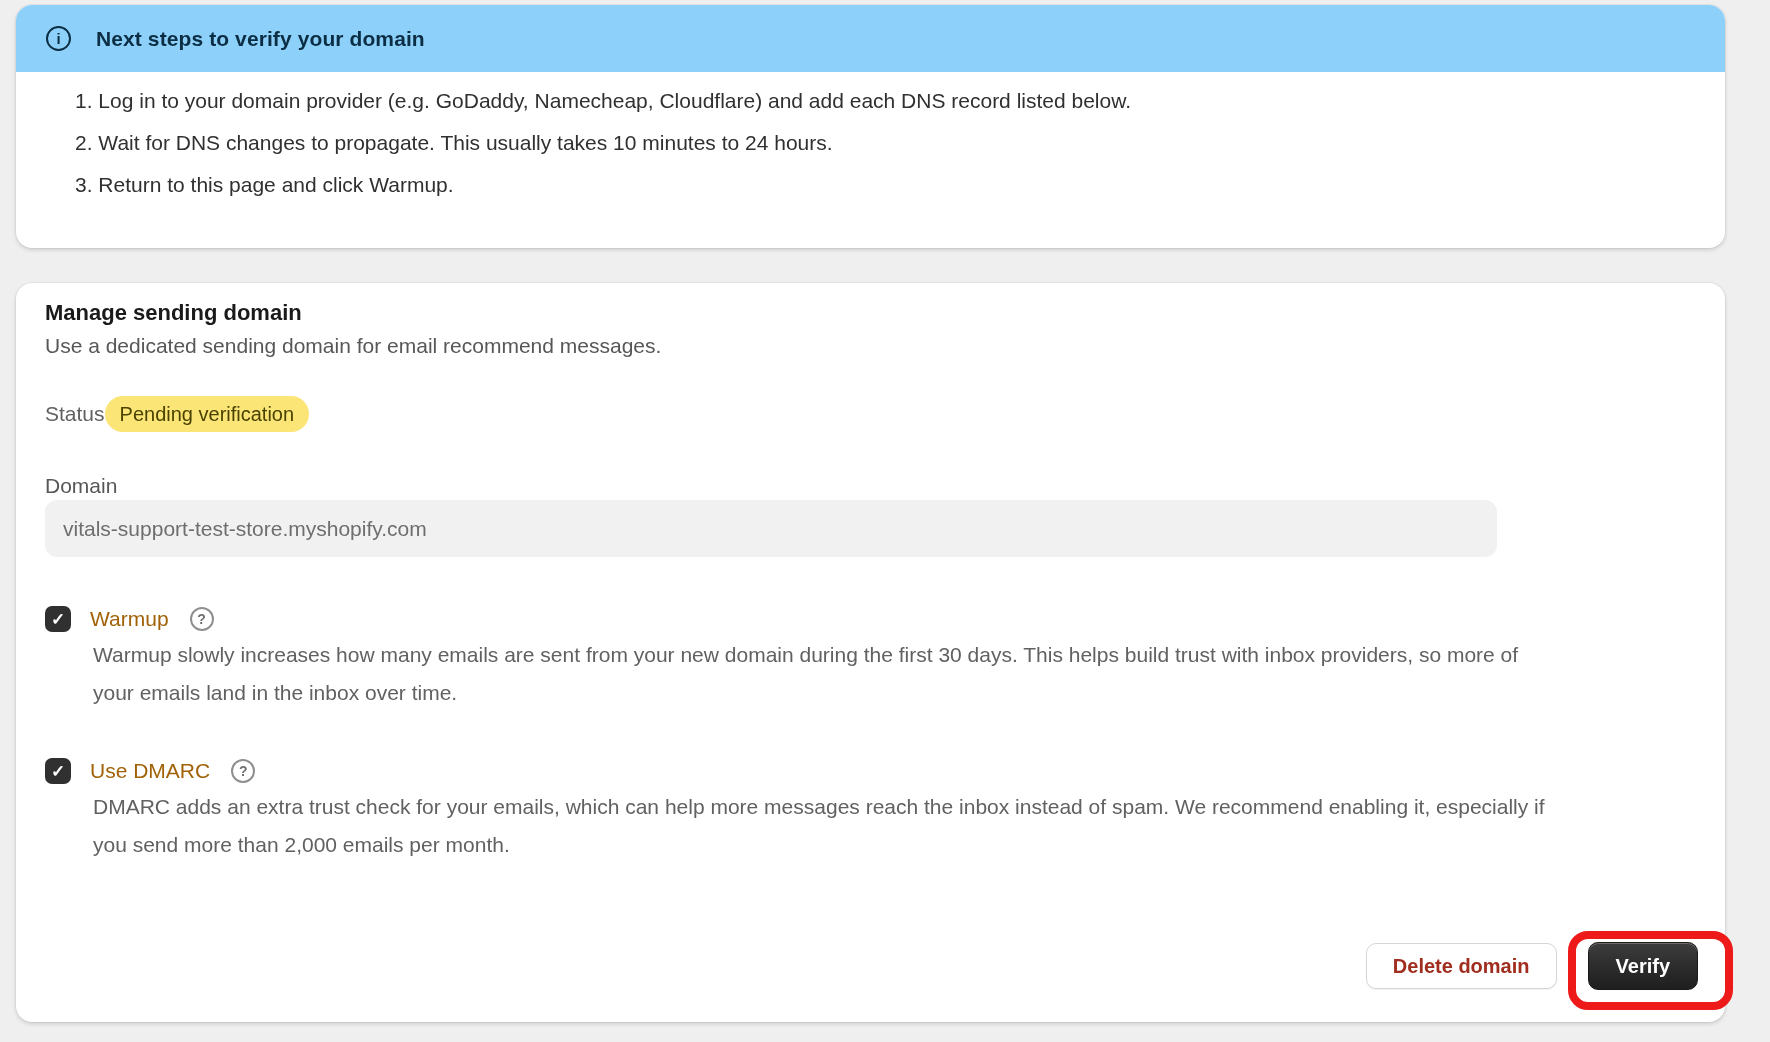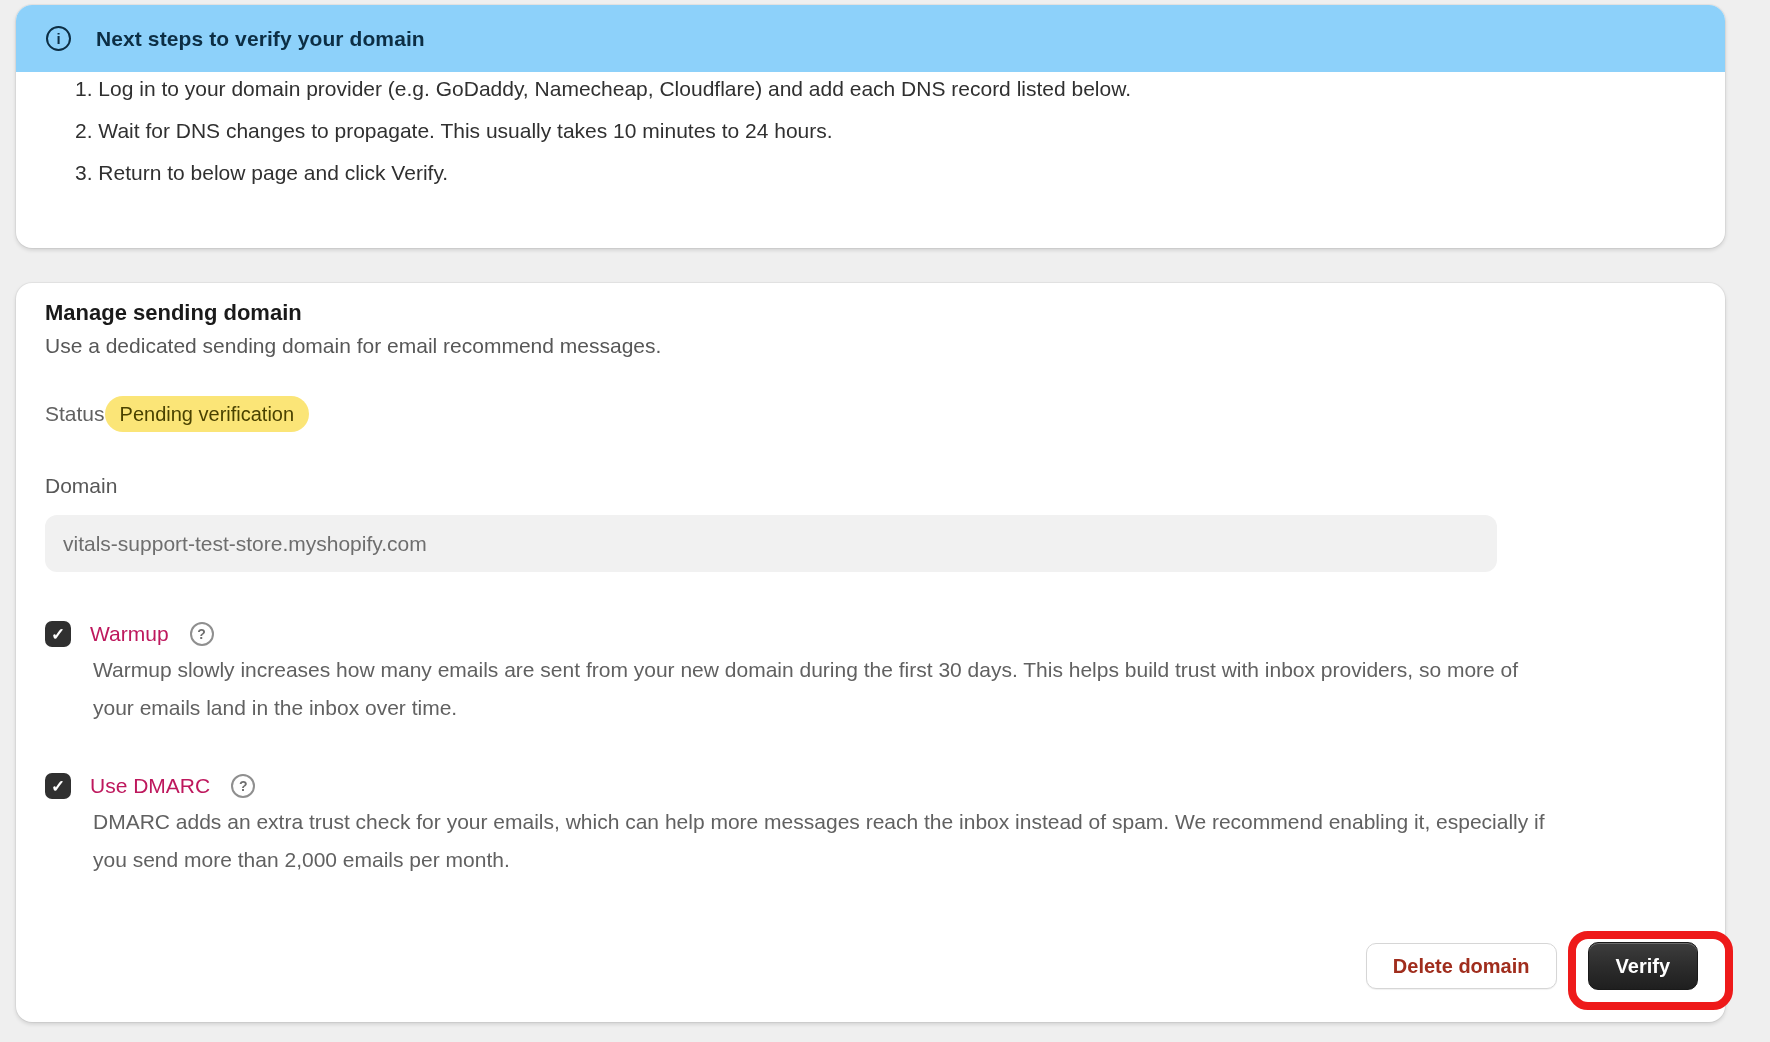--- a/index.html
+++ b/index.html
@@ -39,21 +39,21 @@
     color: #0c2e44; font-size: 15px; font-weight: 700;
     flex: 0 0 auto;
   }
   .banner-title {
     margin: 12px;
     font-size: 21px; font-weight: 700; color: #0c2e44;
     letter-spacing: 0.1px;
   }
   .banner-body ol {
     margin: 0;
-    padding: 4px 40px 0 59px;
+    padding: 16px 40px 0 59px;
     list-style: none;
     counter-reset: step;
   }
   .banner-body li {
     font-size: 21px; line-height: 25px; color: #303030;
     margin-bottom: 17px;
   }
   .banner-body li::before {
     counter-increment: step;
     content: counter(step) ". ";
@@ -79,21 +79,21 @@
     padding: 0 15px;
     background: #fbe577;
     border-radius: 18px;
     font-size: 20px; font-weight: 500; color: #4a4200;
   }
   .domain-label {
     margin-top: 42px;
     font-size: 21px; color: #575757;
   }
   .domain-input {
-    margin-top: 17px;
+    margin-top: 2px;
     width: 1452px; height: 57px;
     background: #f1f1f1;
     border: none; outline: none;
     border-radius: 12px;
     padding: 0 18px;
     font-family: "Liberation Sans", sans-serif;
     font-size: 21px; color: #6e6e6e;
     box-sizing: border-box;
     display: block;
   }
@@ -107,21 +107,21 @@
     background: #303030;
     border-radius: 7px;
     display: flex; align-items: center; justify-content: center;
     flex: 0 0 auto;
     cursor: pointer;
   }
   .checkbox::after {
     content: "✓";
     color: #ffffff; font-size: 17px; font-weight: 700; line-height: 1;
   }
-  .check-label { font-size: 21px; color: #be185d; }
+  .check-label { font-size: 21px; color: #a16207; }
   .help-icon {
     width: 24px; height: 24px;
     margin-left: 2px;
     border: 2px solid #8f8f8f;
     border-radius: 50%;
     box-sizing: border-box;
     display: flex; align-items: center; justify-content: center;
     color: #6f6f6f; font-size: 14px; font-weight: 700;
     cursor: pointer;
   }
@@ -176,21 +176,21 @@
 
   <section class="card banner-card">
     <div class="banner-header">
       <span class="info-icon">i</span>
       <h2 class="banner-title">Next steps to verify your domain</h2>
     </div>
     <div class="banner-body">
       <ol>
         <li>Log in to your domain provider (e.g. GoDaddy, Namecheap, Cloudflare) and add each DNS record listed below.</li>
         <li>Wait for DNS changes to propagate. This usually takes 10 minutes to 24 hours.</li>
-        <li>Return to below page and click Verify.</li>
+        <li>Return to this page and click Warmup.</li>
       </ol>
     </div>
   </section>
 
   <section class="card main-card">
     <h1 class="card-title">Manage sending domain</h1>
     <p class="card-subtitle">Use a dedicated sending domain for email recommend messages.</p>
 
     <div class="status-row">
       <span class="status-label">Status</span>

